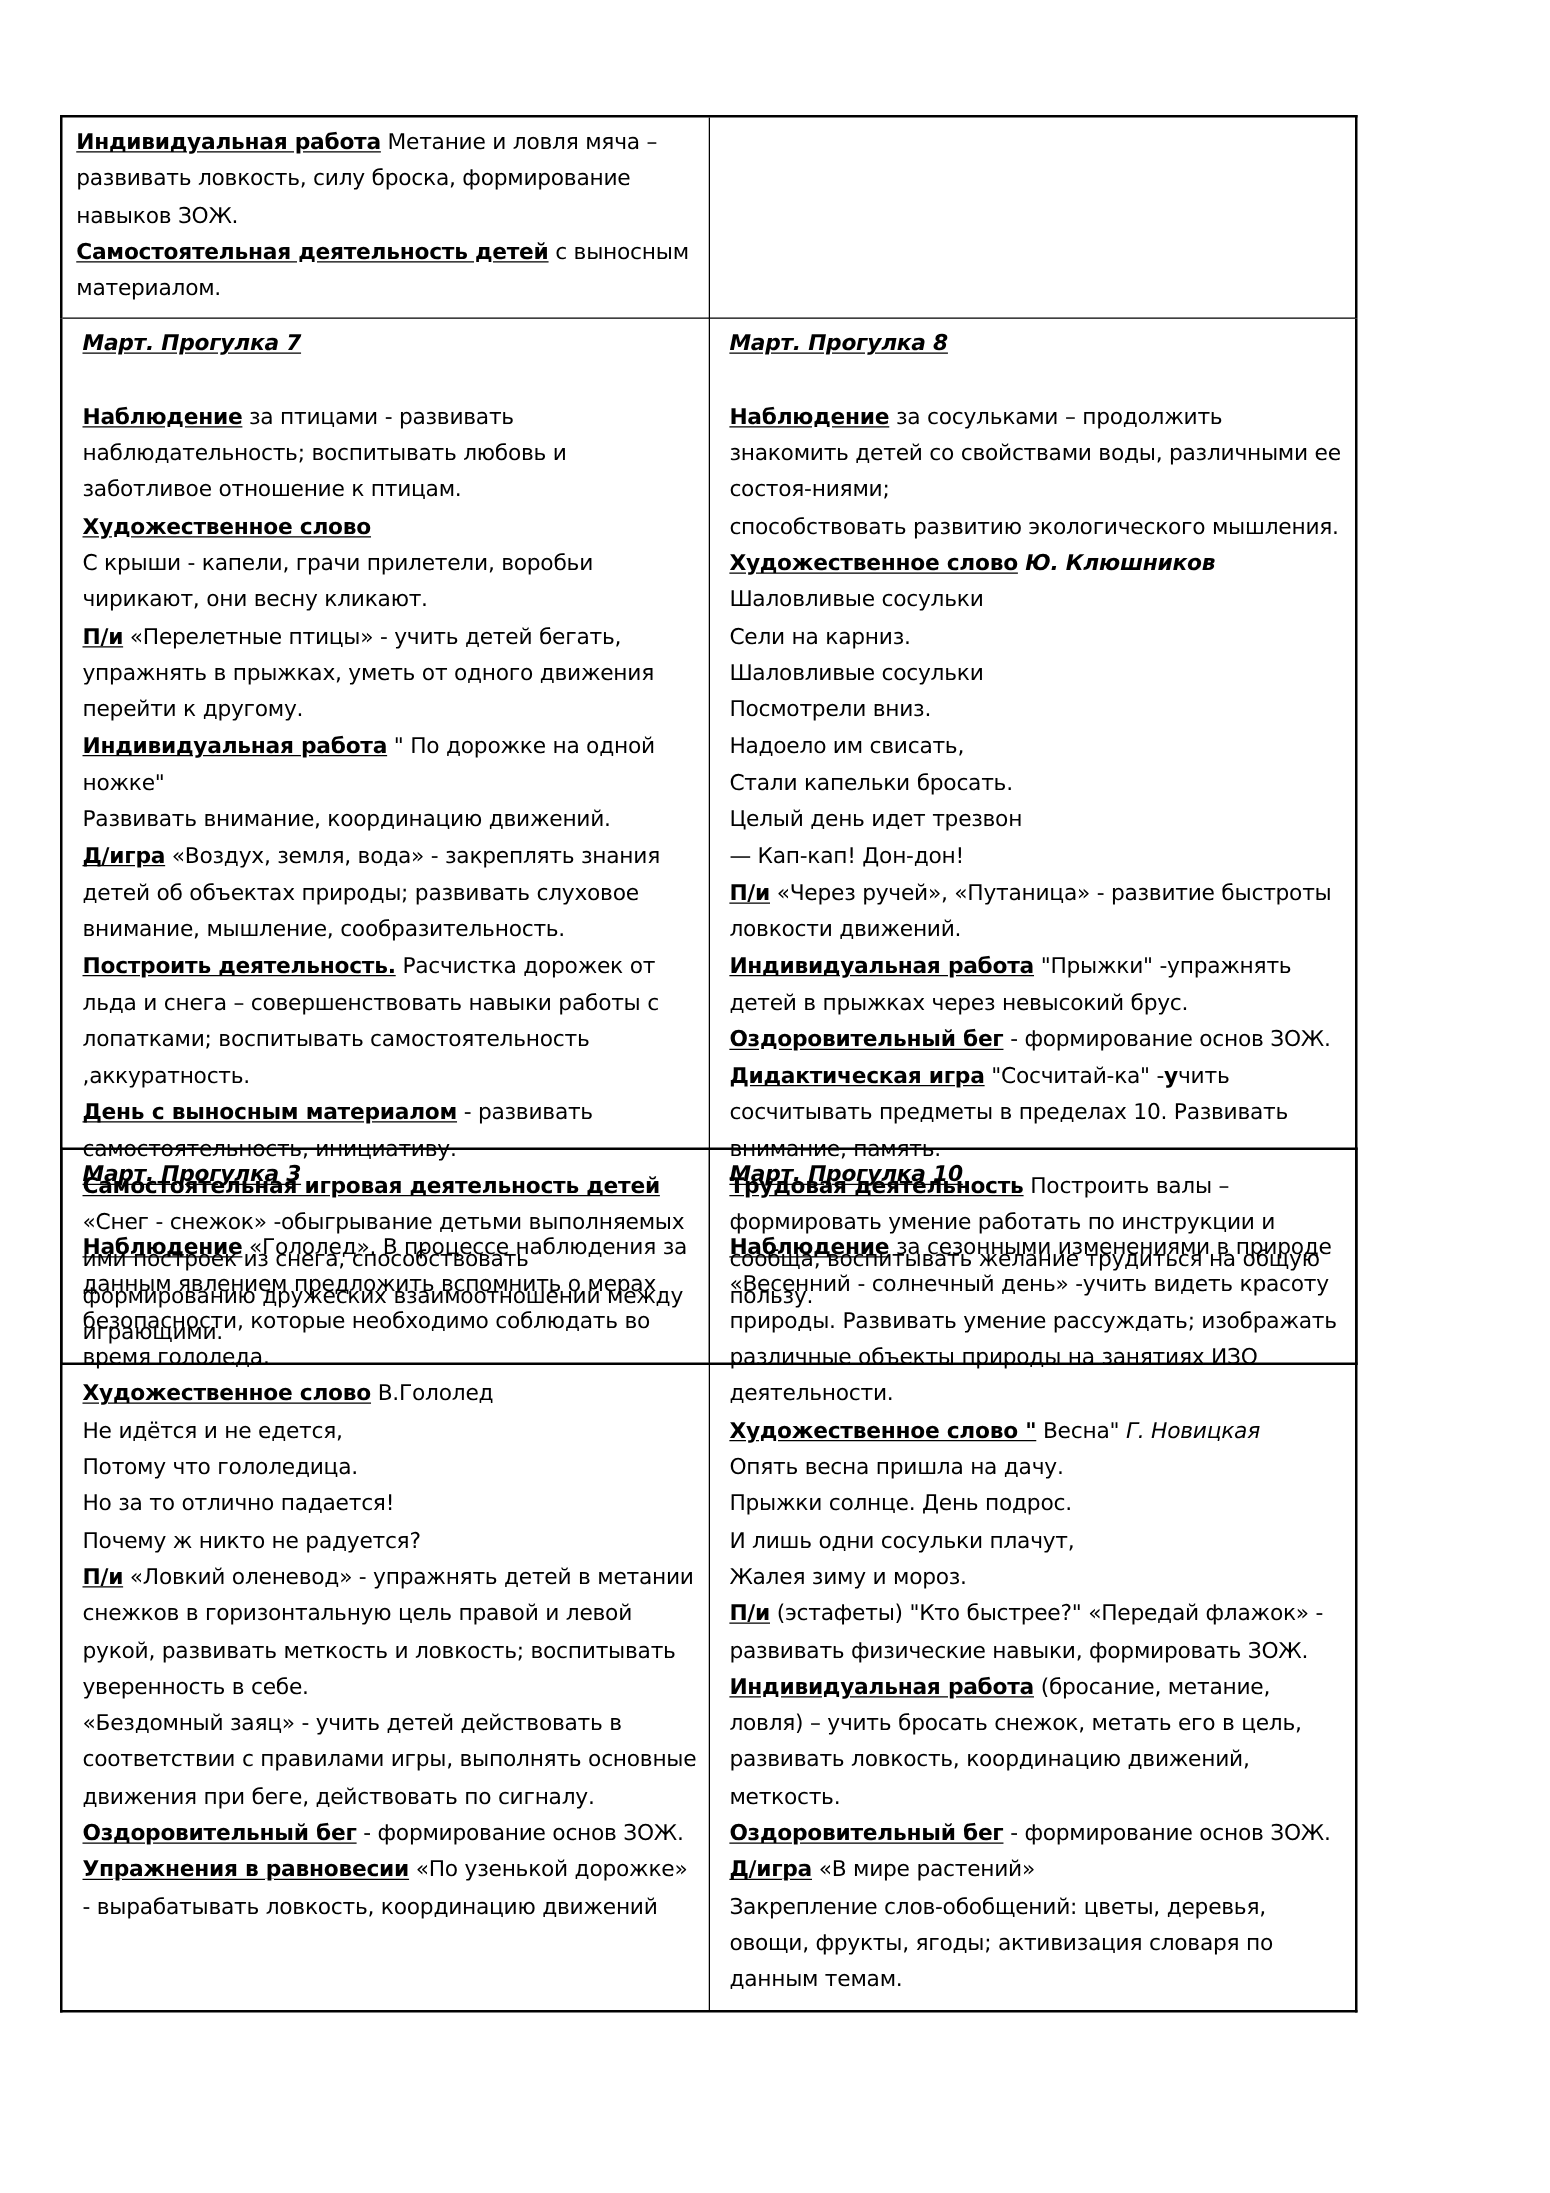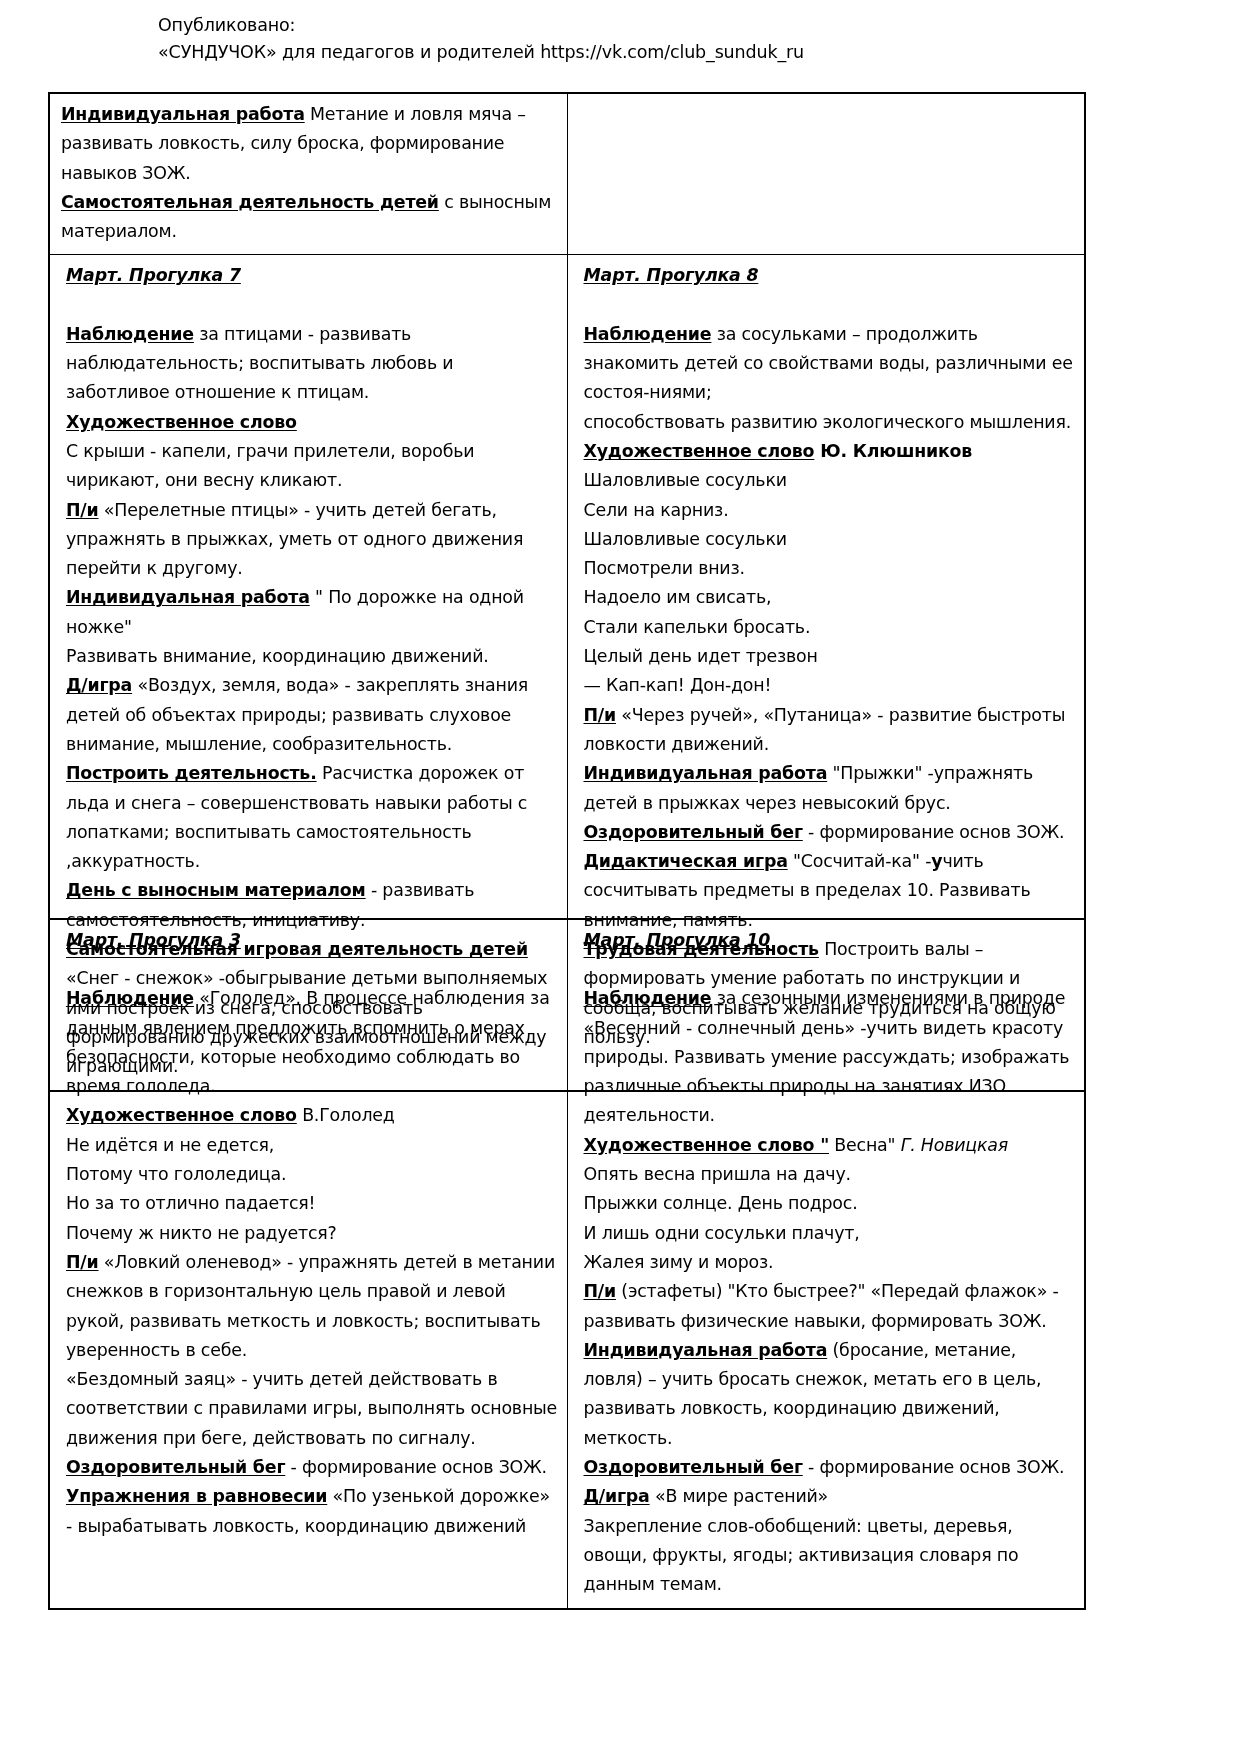--- a/index.html
+++ b/index.html
@@ -69,33 +69,29 @@
     text-decoration: underline;
     text-underline-offset: 2px;
   }
   .b-u {
     font-weight: bold;
     text-decoration: underline;
     text-underline-offset: 2px;
   }
   .b-only { font-weight: bold; }
   .it { font-style: italic; }
-  .b-it { font-weight: bold; }
+  .b-it { font-weight: bold; font-style: italic; }
   .spacer { display: block; height: 29px; }
   .empty-cell { min-height: 120px; }
 </style>
 </head>
 <body>
 
 <div class="page">
 
-  <div class="header-block">
-    <span class="header-line">Опубликовано:</span>
-    <span class="header-line">«СУНДУЧОК» для педагогов и родителей https://vk.com/club_sunduk_ru</span>
-  </div>
 
   <table class="grid t1">
     <tbody>
         <tr class="top-row">
       <td class="outer-l">
         <div class="cell-text">
           <p>
             <span class="b-u">Индивидуальная работа</span><span> Метание и ловля мяча – развивать ловкость, силу броска, формирование навыков ЗОЖ.</span>
           </p>
           <p>

